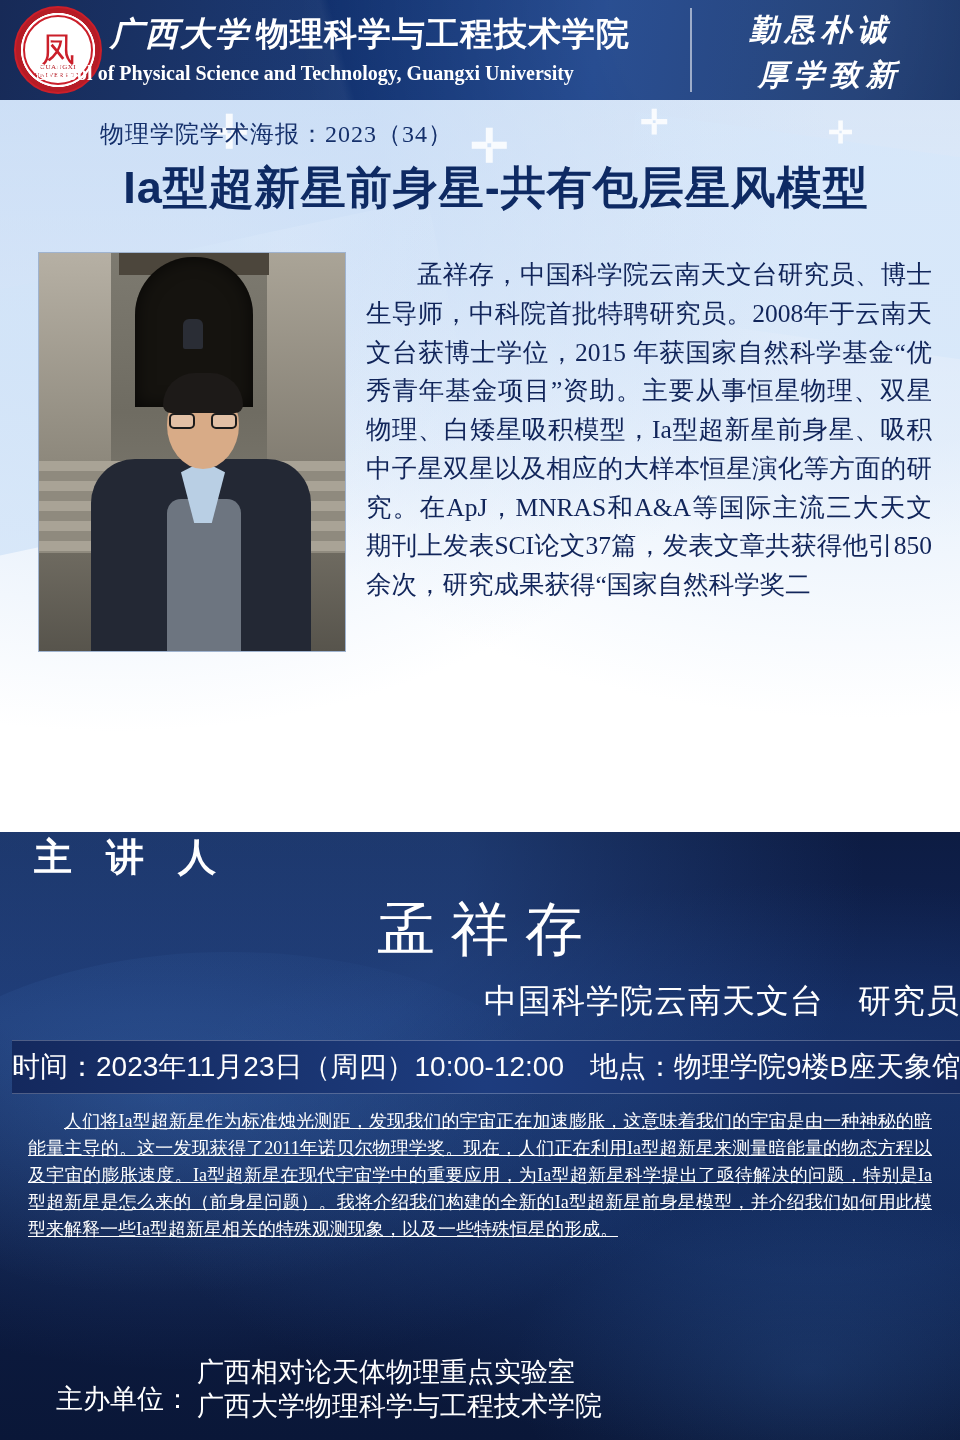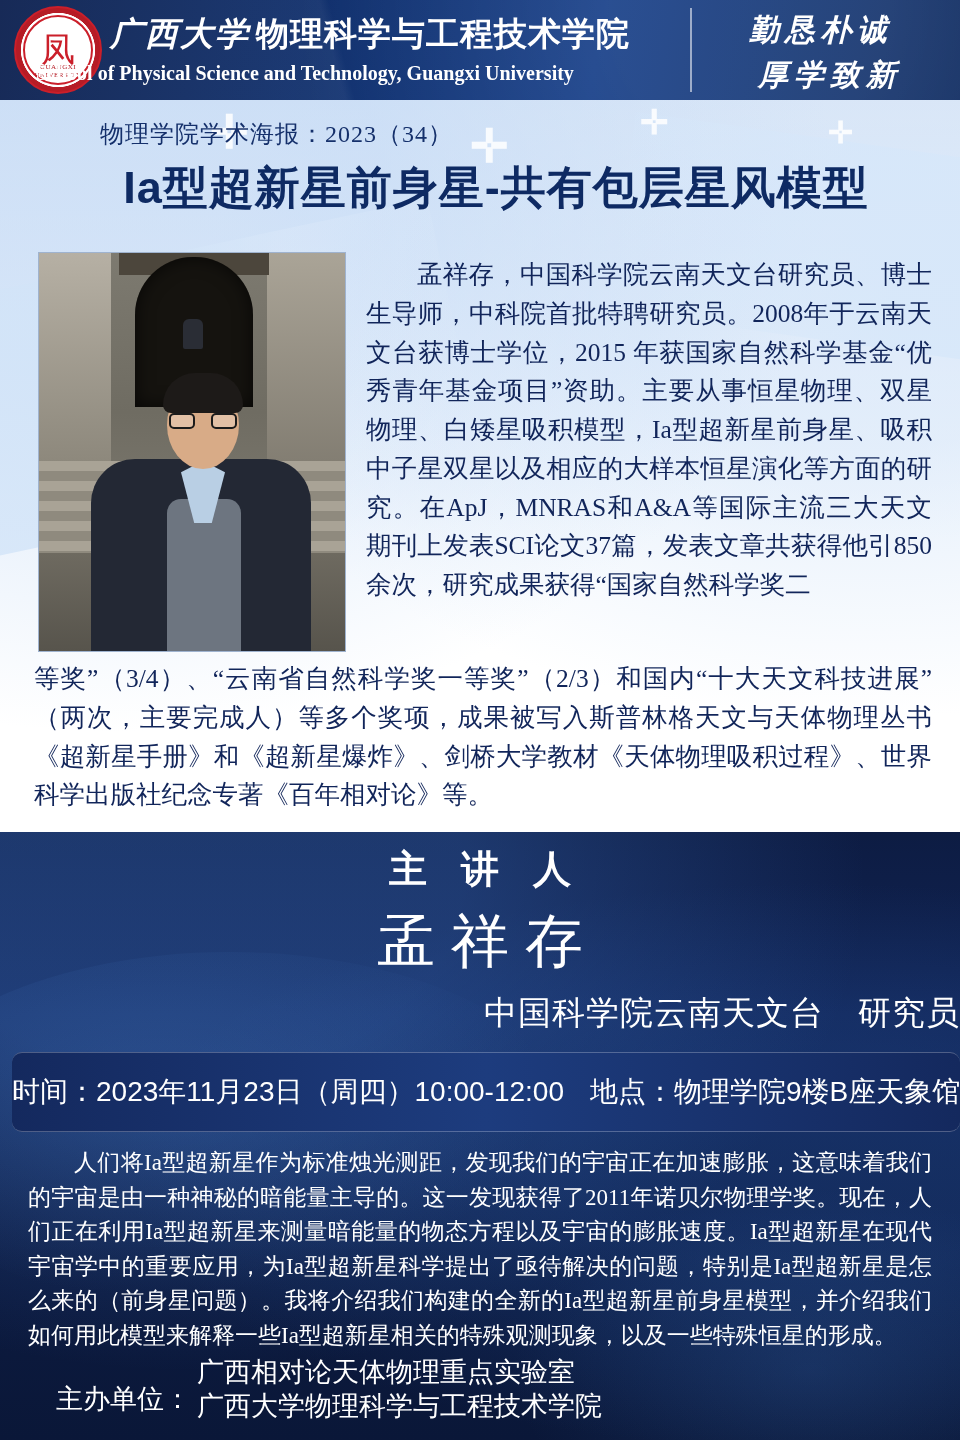--- a/index.html
+++ b/index.html
@@ -324,24 +324,23 @@
     right: -160px;
     bottom: -120px;
     width: 620px;
     height: 380px;
     border-radius: 50%;
     background: radial-gradient(ellipse at 50% 50%, rgba(70,130,210,0.18), transparent 68%);
     pointer-events: none;
   }
   .speaker-label {
     position: relative;
-    text-align: center;
     font-size: 38px;
     letter-spacing: 34px;
-    padding-top: 12px;
+    padding-top: 0;
     padding-left: 34px;
     font-weight: bold;
     color: #ffffff;
     font-family: "Liberation Sans", "DejaVu Sans", sans-serif;
   }
   .speaker-name {
     position: relative;
     text-align: center;
     font-size: 58px;
     letter-spacing: 16px;
@@ -356,41 +355,41 @@
     text-align: right;
     font-size: 33px;
     margin-top: 10px;
     letter-spacing: 1px;
     color: #ffffff;
     font-family: "Liberation Sans", "DejaVu Sans", sans-serif;
   }
   .meta-bar {
     position: relative;
     margin: 16px 0 0 12px;
-    padding: 20px 0;
+    padding: 7px 0;
     background: linear-gradient(90deg, #14295e 0%, #1d3c7e 50%, #14295e 100%);
     border-top: 1px solid rgba(255,255,255,0.25);
     border-bottom: 1px solid rgba(255,255,255,0.25);
     text-align: center;
     font-size: 28px;
     color: #ffffff;
     white-space: nowrap;
     font-family: "Liberation Sans", "DejaVu Sans", sans-serif;
-    border-radius: 10px;
   }
   .meta-bar .gap { display: inline-block; width: 26px; }
   .abstract {
     position: relative;
     margin: 14px 28px 0 28px;
-    font-size: 23px;
+    font-size: 18px;
     line-height: 1.5;
     text-align: justify;
     text-indent: 2em;
     color: #ffffff;
     font-family: "Liberation Serif", "DejaVu Serif", serif;
+    text-decoration: underline;
   }
   .org {
     position: absolute;
     left: 56px;
     bottom: 16px;
     display: flex;
     align-items: flex-start;
     font-size: 27px;
     color: #ffffff;
     font-family: Liberation Serif, serif;
@@ -446,21 +445,20 @@
       <div class="p-shirt"></div>
       <div class="p-head"></div>
       <div class="p-hair"></div>
       <div class="p-glasses">
           <span class="l"></span>
           <span class="r"></span>
         </div>
     </div>
 
     <div class="bio">孟祥存，中国科学院云南天文台研究员、博士生导师，中科院首批特聘研究员。2008年于云南天文台获博士学位，2015 年获国家自然科学基金“优秀青年基金项目”资助。主要从事恒星物理、双星物理、白矮星吸积模型，Ia型超新星前身星、吸积中子星双星以及相应的大样本恒星演化等方面的研究。在ApJ，MNRAS和A&amp;A等国际主流三大天文期刊上发表SCI论文37篇，发表文章共获得他引850余次，研究成果获得“国家自然科学奖二</div>
-    <div class="bio-cont">等奖”（3/4）、“云南省自然科学奖一等奖”（2/3）和国内“十大天文科技进展”（两次，主要完成人）等多个奖项，成果被写入斯普林格天文与天体物理丛书《超新星手册》和《超新星爆炸》、剑桥大学教材《天体物理吸积过程》、世界科学出版社纪念专著《百年相对论》等。</div>
   </div>
 
   <div class="lower">
     <div class="swoosh"></div>
     <div class="swoosh2"></div>
 
     <div class="speaker-label">主讲人</div>
     <div class="speaker-name">孟祥存</div>
     <div class="speaker-affil">中国科学院云南天文台　研究员</div>
 

